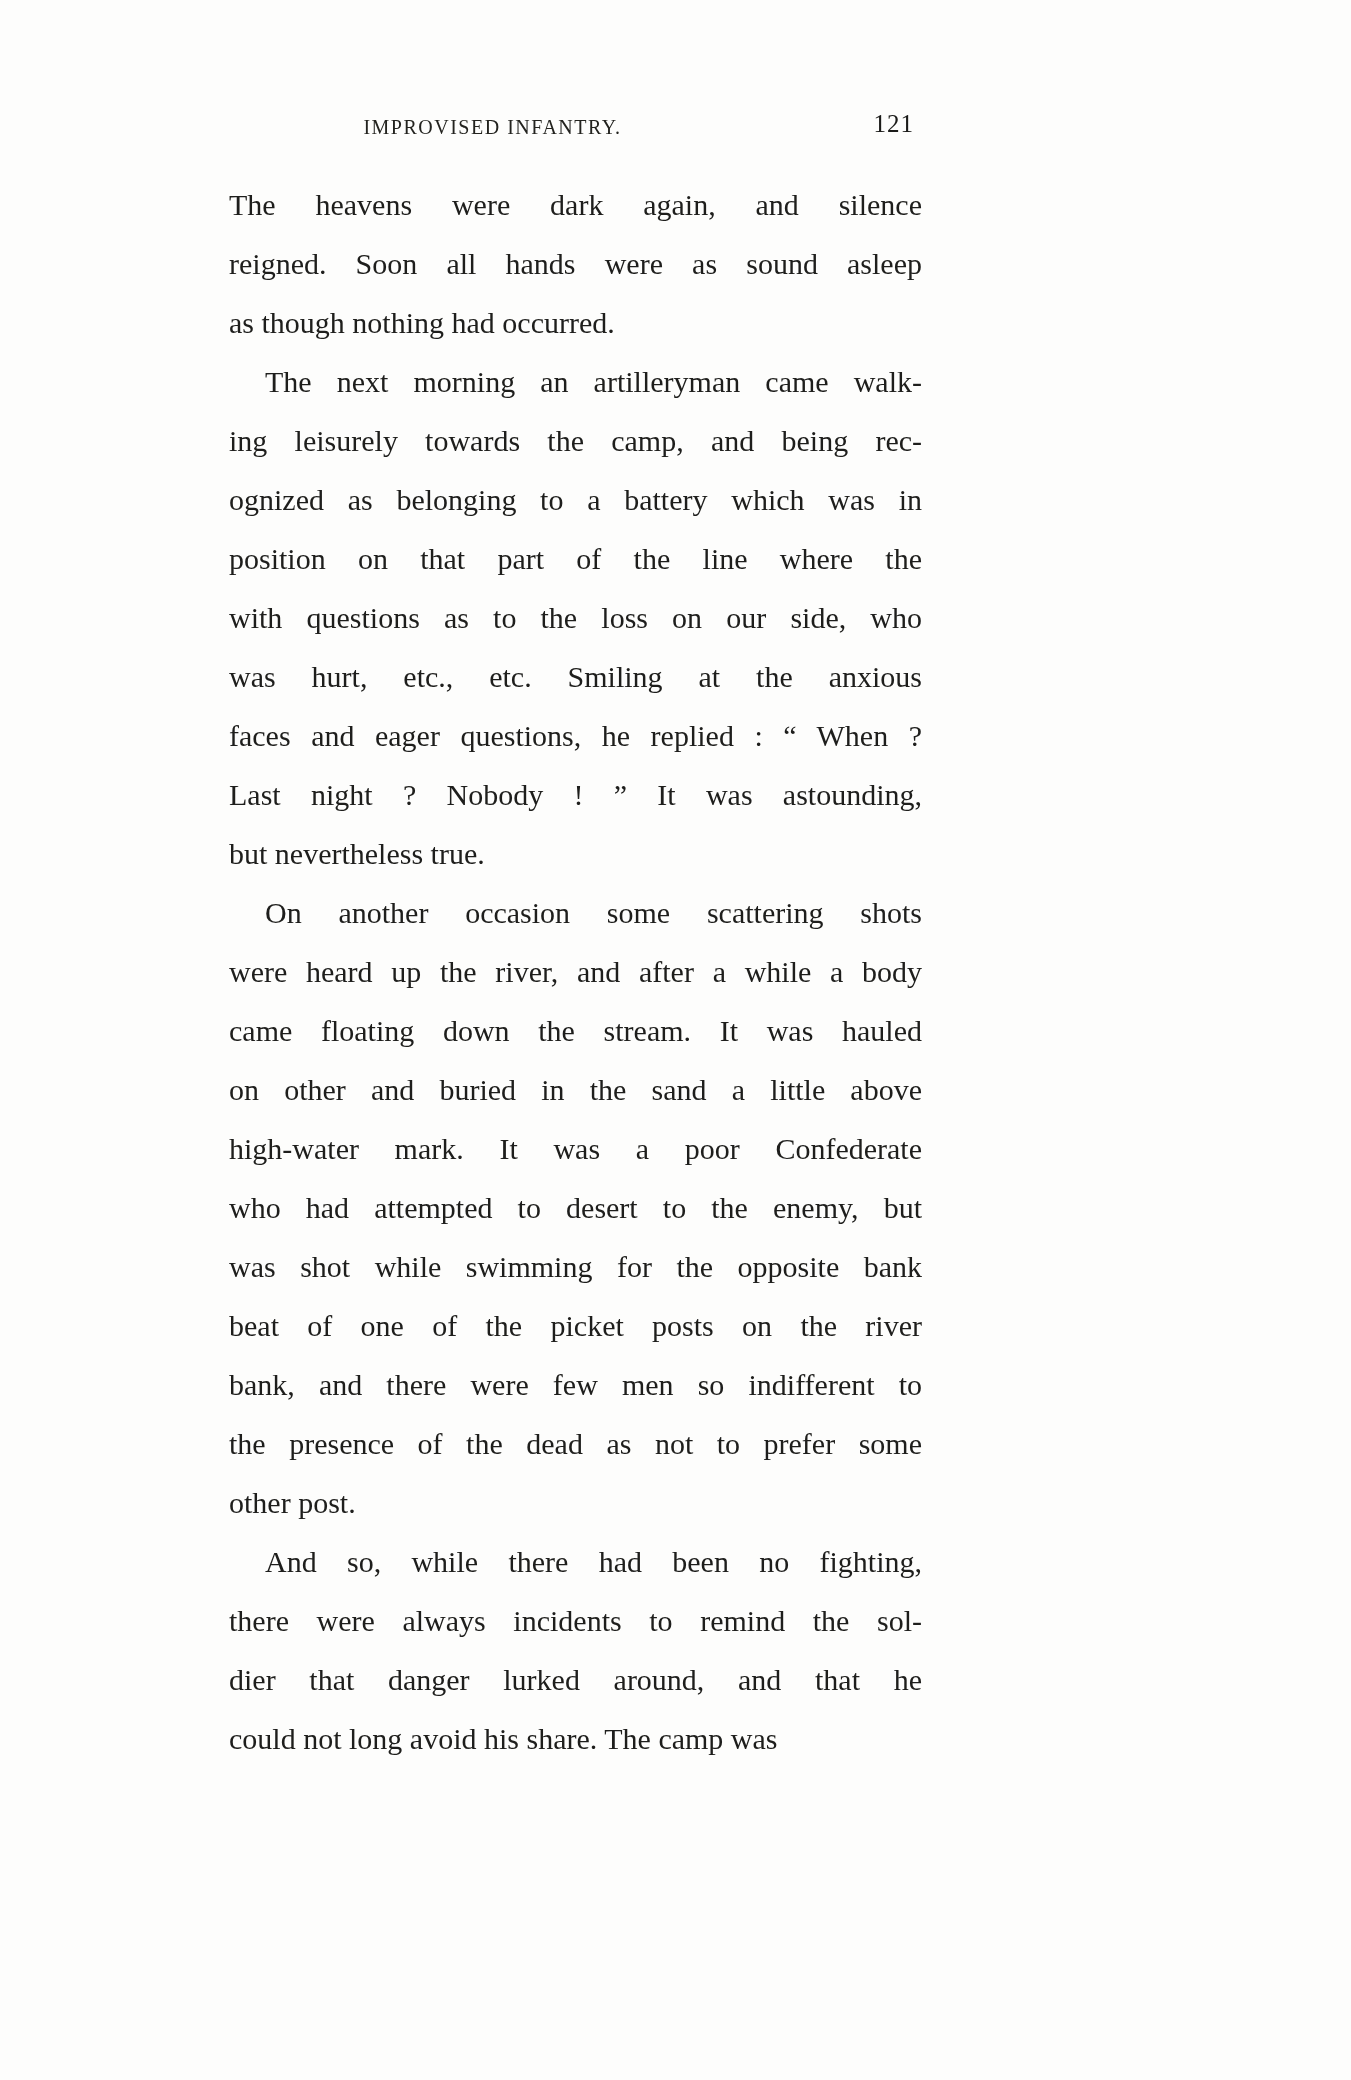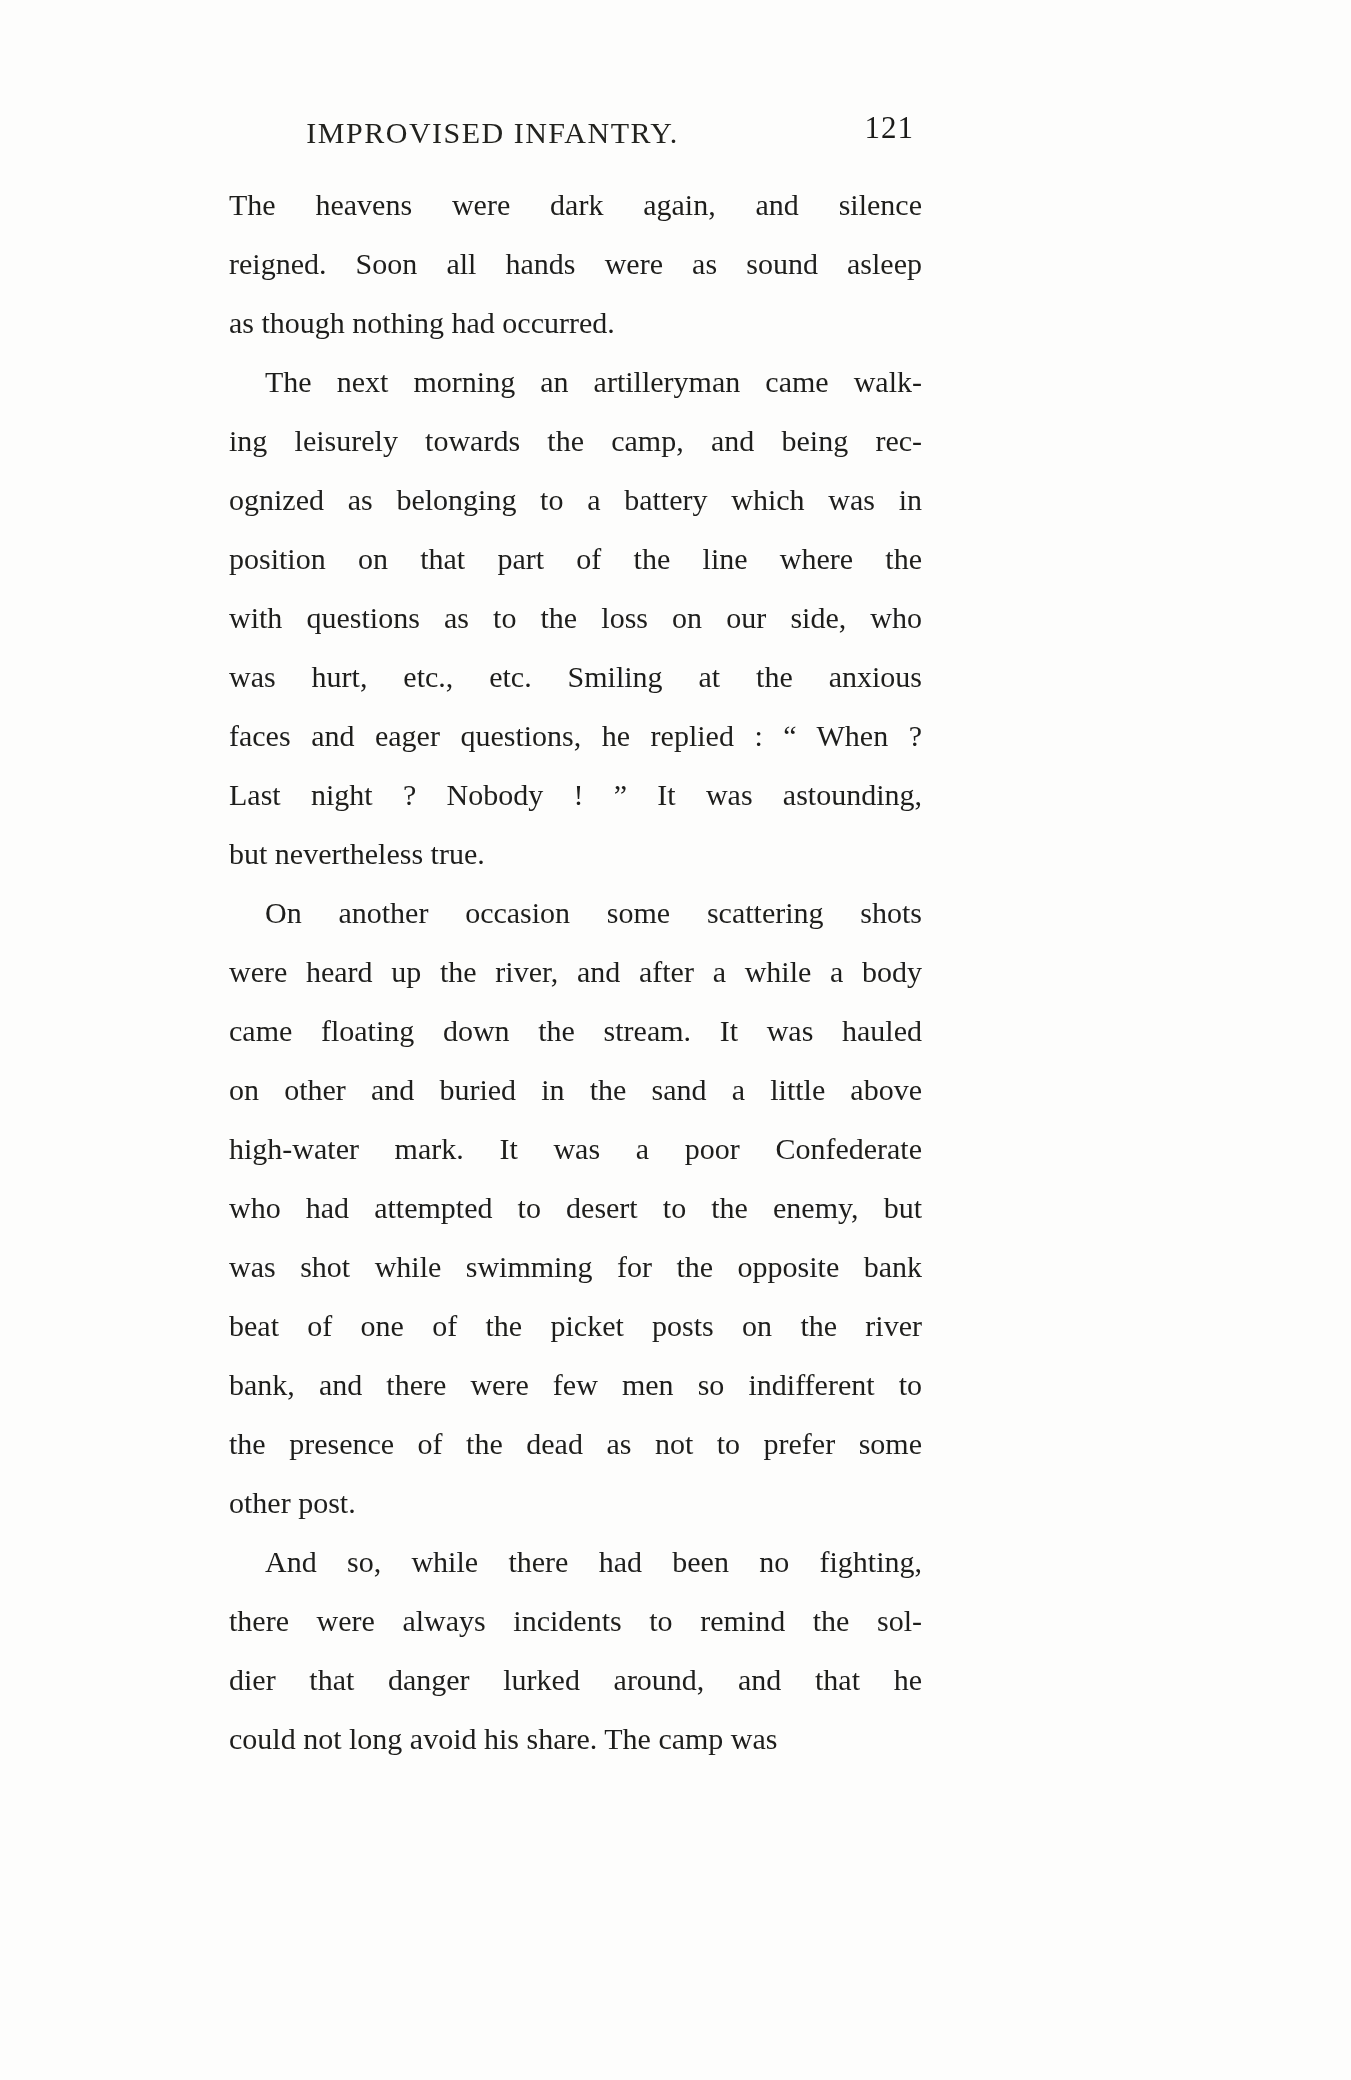--- a/index.html
+++ b/index.html
@@ -22,29 +22,29 @@
     width: 741px;
   }
   .running-header {
     position: relative;
     height: 36px;
     text-align: center;
   }
   .running-title {
     position: relative;
     left: -59px;
-    font-size: 30px;
+    font-size: 20px;
     letter-spacing: 1.5px;
     color: #23231f;
   }
   .page-number {
     position: absolute;
     right: 8px;
     top: -6px;
-    font-size: 31px;
+    font-size: 25px;
     letter-spacing: 1px;
     color: #1b1b19;
     margin-left: 9px;
   }
   .body-text {
     margin-top: 23px;
   }
   .paragraph {
     margin: 0;
   }

